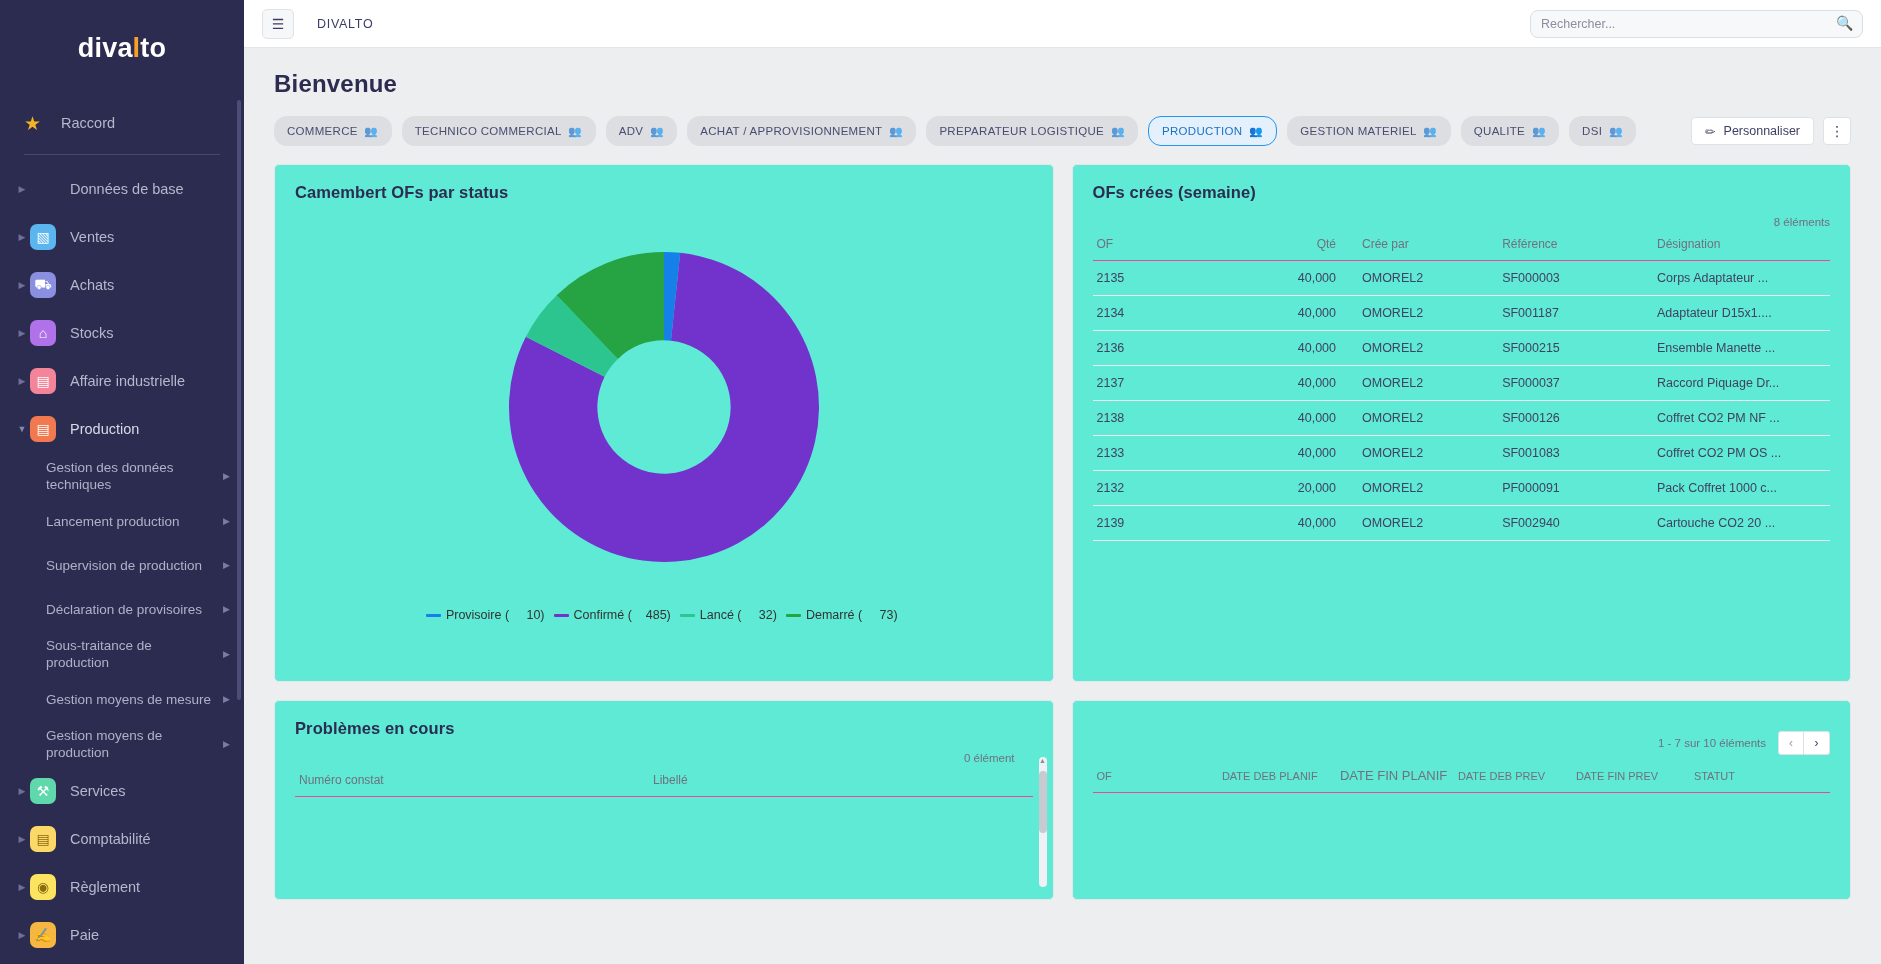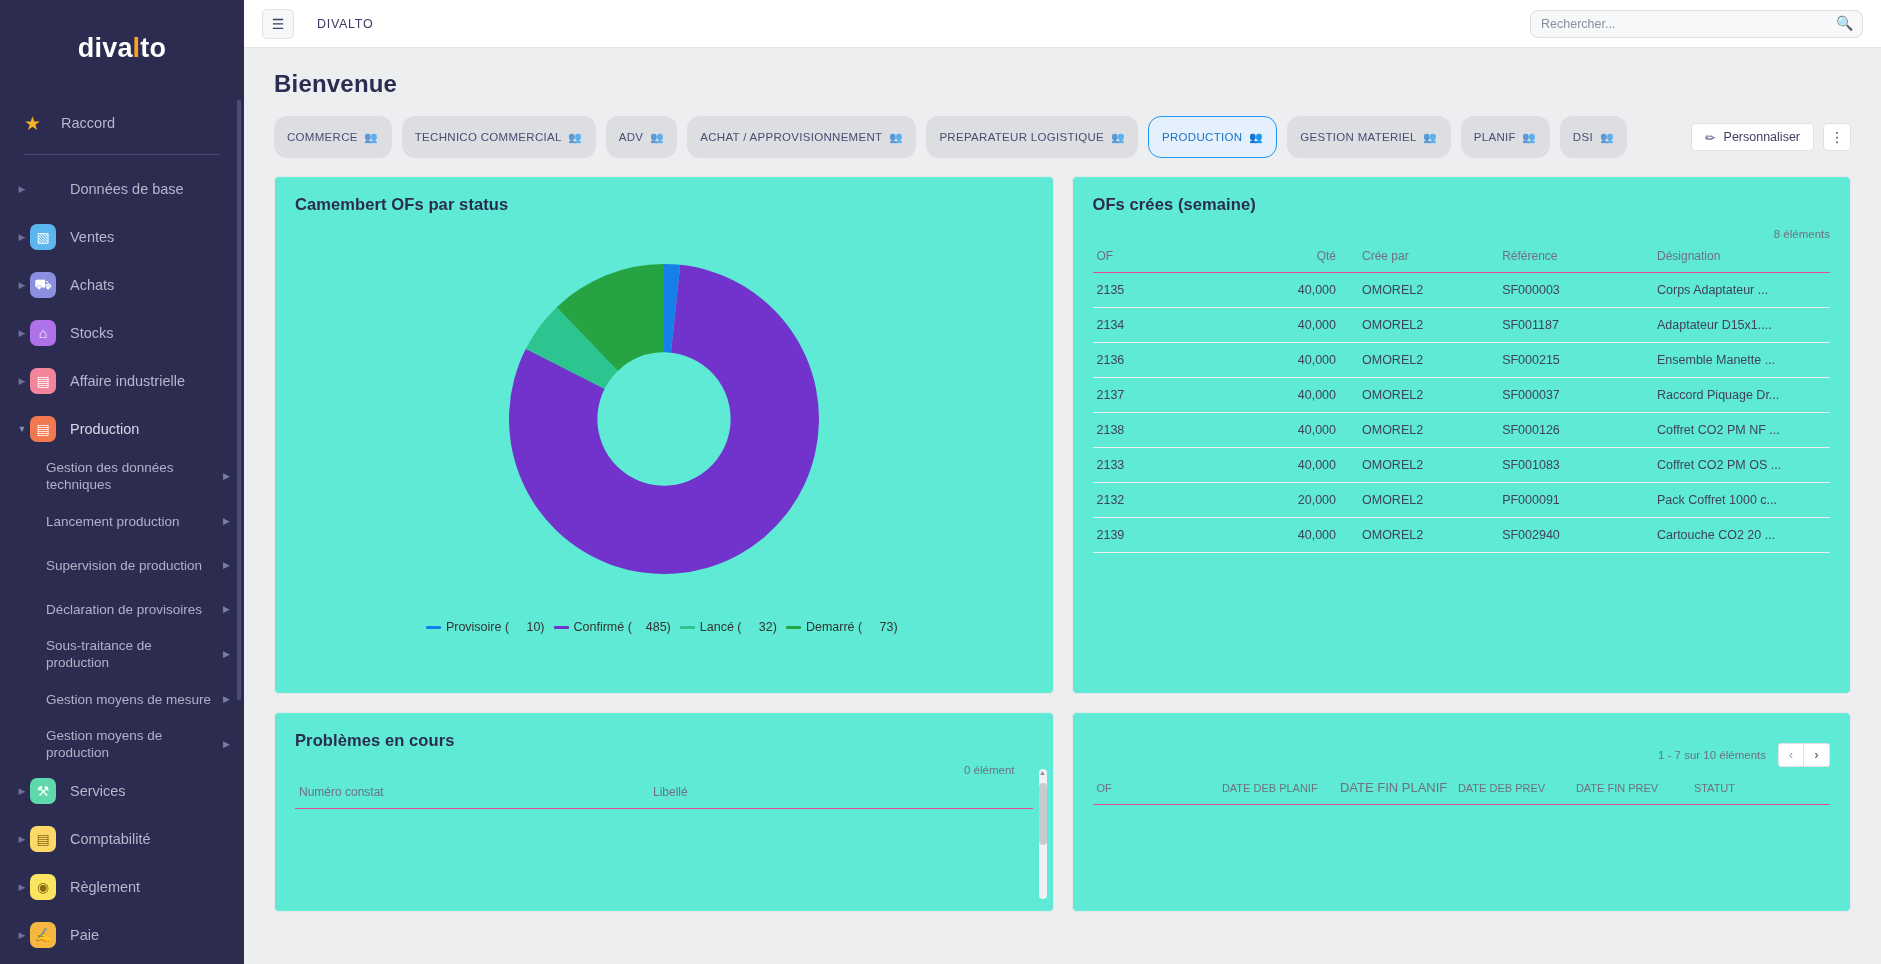--- a/index.html
+++ b/index.html
@@ -92,21 +92,21 @@
   #page-title {
     font-size: 24px; font-weight: bold; color: #2b2c50;
     padding: 22px 0 0 8px; letter-spacing: .2px;
   }
 
   #tabs-row {
     display: flex; align-items: center; gap: 10px;
     padding: 18px 2px 0 8px; flex-wrap: nowrap;
   }
   .tab {
-    height: 42px; border-radius: 13px; background: #dcdee2;
+    height: 30px; border-radius: 13px; background: #dcdee2;
     display: flex; align-items: center; gap: 7px;
     padding: 0 13px; font-size: 11.5px; color: #4a4c72;
     letter-spacing: .3px; cursor: pointer; white-space: nowrap;
   }
   .tab .grp { font-size: 11px; opacity: .65; }
   .tab.active {
     background: #e4f0fb; border: 1.6px solid #2196f3; color: #1a73c7;
   }
   .tab.active .grp { color: #2196f3; opacity: 1; }
 
@@ -330,21 +330,21 @@
       </div>
       <div class="tab active">
         <span>PRODUCTION</span>
         <span class="grp">👥</span>
       </div>
       <div class="tab">
         <span>GESTION MATERIEL</span>
         <span class="grp">👥</span>
       </div>
       <div class="tab">
-        <span>PLANIF</span>
+        <span>QUALITE</span>
         <span class="grp">👥</span>
       </div>
       <div class="tab">
         <span>DSI</span>
         <span class="grp">👥</span>
       </div>
 
       <div id="tab-actions">
         <div id="personnaliser">
           <span>✏</span>

